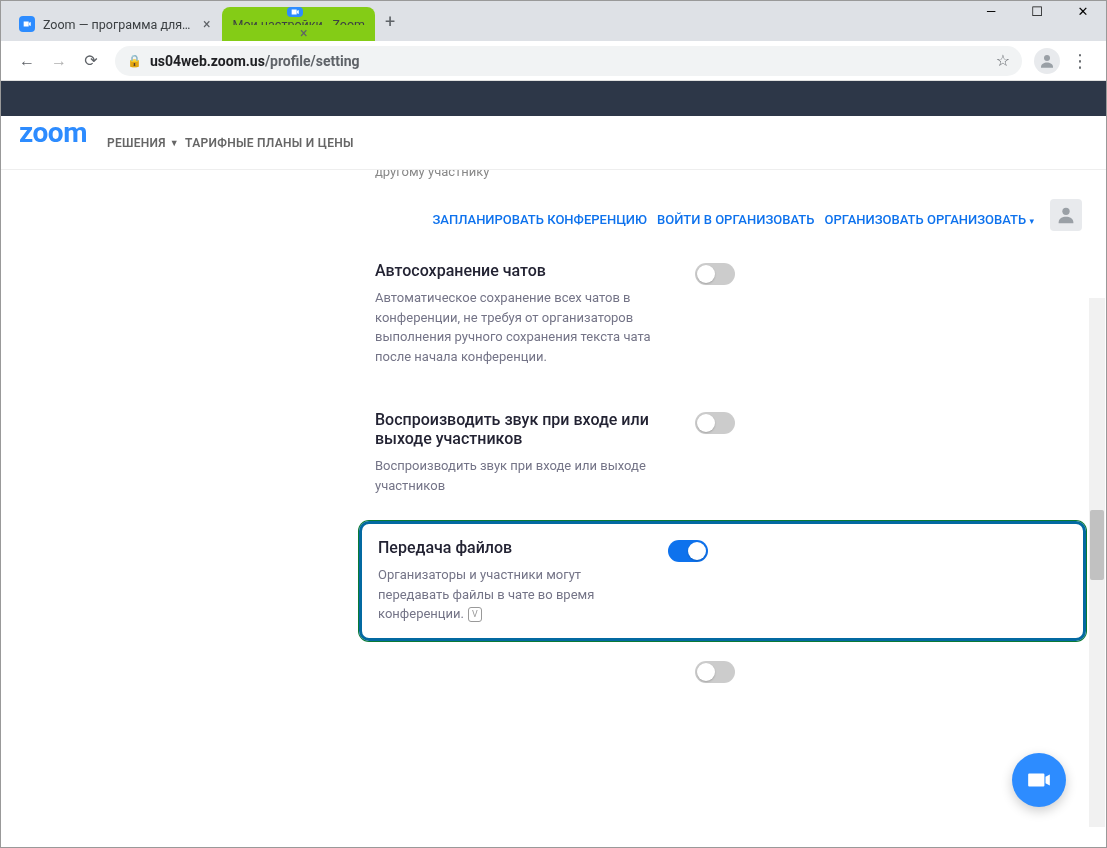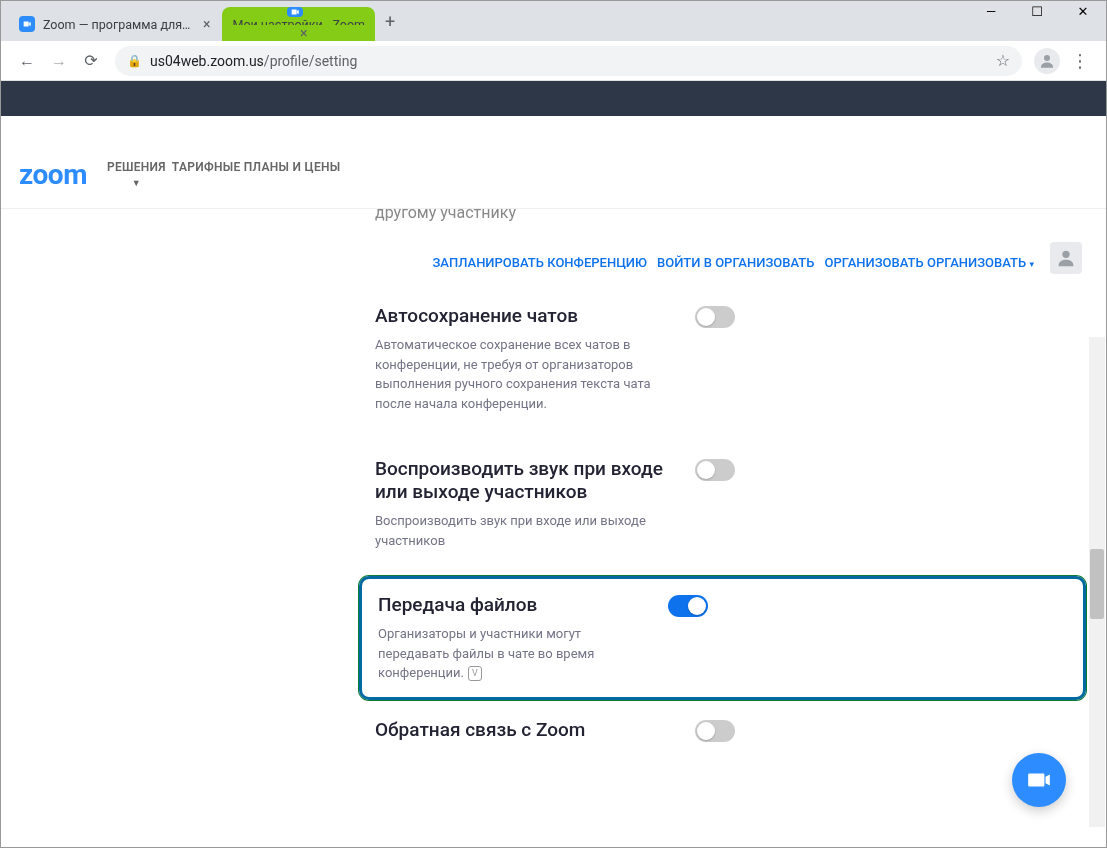--- a/index.html
+++ b/index.html
@@ -17,50 +17,50 @@
 .tab-close { margin-left: 10px; font-size: 14px; color: #5f6368; cursor: pointer; }
 .new-tab { margin-left: 8px; font-size: 18px; color: #5f6368; cursor: pointer; }
 .window-controls { position: absolute; right: 0; top: -8px; display: flex; }
 .win-ctrl { width: 46px; height: 36px; display: flex; align-items: center; justify-content: center; color: #000; font-size: 13px; }
 
 .addr-row { height: 40px; display: flex; align-items: center; background: #fff; padding: 0 10px; border-bottom: 1px solid #e0e0e0; }
 .nav-btn { width: 32px; height: 32px; display: flex; align-items: center; justify-content: center; color: #5f6368; font-size: 16px; }
 .nav-btn.disabled { color: #b0b0b0; }
 .addr-bar { flex: 1; height: 30px; background: #f1f3f4; border-radius: 15px; display: flex; align-items: center; padding: 0 12px; margin: 0 8px; }
 .lock-icon { color: #5f6368; margin-right: 8px; font-size: 12px; }
-.url { font-size: 14px; color: #5f6368; }
+.url { font-size: 14px; color: #5f6368; font-weight: bold; }
 .url .domain { color: #202124; }
 .star-icon { color: #5f6368; font-size: 16px; margin-left: auto; }
 .avatar-small { width: 26px; height: 26px; border-radius: 50%; background: #e8eaed; margin: 0 4px; display: flex; align-items: center; justify-content: center; }
 .avatar-small svg { width: 18px; height: 18px; fill: #9aa0a6; }
 .menu-dots { width: 32px; display: flex; align-items: center; justify-content: center; color: #5f6368; font-size: 18px; }
 
 
 .dark-banner { height: 35px; background: #2d3748; }
 
 
-.zoom-header { height: 69px; display: flex; align-items: center; padding: 0 18px; border-bottom: 1px solid #eee; position: relative; margin-top: 24px; }
+.zoom-header { height: 54px; display: flex; padding: 0 18px; border-bottom: 1px solid #eee; position: relative; }
 .zoom-logo { color: #2d8cff; font-weight: 700; font-size: 28px; letter-spacing: -0.5px; }
 .zoom-nav { margin-left: 20px; display: flex; gap: 6px; }
-.zoom-nav-item { font-size: 12px; font-weight: 600; color: #666; letter-spacing: 0.3px; display: flex; align-items: center; gap: 4px; flex-direction: column; }
+.zoom-nav-item { font-size: 12px; font-weight: 600; color: #666; letter-spacing: 0.3px; display: flex; align-items: center; gap: 4px; }
 .dropdown-arrow { font-size: 9px; }
 
 
 .action-links { display: flex; align-items: center; justify-content: flex-end; padding: 16px 24px 12px; gap: 10px; }
 .action-link { color: #0e72ed; font-size: 13px; font-weight: 500; margin-top: 8px; }
 .avatar-box { width: 32px; height: 32px; background: #e8eaed; border-radius: 4px; display: flex; align-items: center; justify-content: center; margin-left: 6px; }
 .avatar-box svg { width: 22px; height: 22px; fill: #9aa0a6; }
 
 
 .content { flex: 1; overflow: hidden; position: relative; }
 .settings-list { margin-left: 374px; margin-right: 60px; }
 .setting-item { padding: 18px 0 26px; }
 .setting-row { display: flex; align-items: flex-start; }
 .setting-text { flex: 1; max-width: 290px; }
-.setting-title { font-size: 19px; color: #232333; font-weight: 500; margin-bottom: 8px; }
+.setting-title { font-size: 16px; color: #232333; font-weight: 500; margin-bottom: 8px; }
 .setting-desc { font-size: 13px; color: #747487; line-height: 1.5; }
 .toggle-wrap { margin-left: 30px; margin-top: 2px; }
 
 .toggle { width: 40px; height: 22px; border-radius: 11px; position: relative; cursor: pointer; }
 .toggle.off { background: #ccc; }
 .toggle.on { background: #0e72ed; }
 .toggle-knob { width: 18px; height: 18px; border-radius: 50%; background: #fff; position: absolute; top: 2px; box-shadow: 0 1px 2px rgba(0,0,0,0.2); }
 .toggle.off .toggle-knob { left: 2px; }
 .toggle.on .toggle-knob { right: 2px; }
 
@@ -70,21 +70,21 @@
 .info-badge { display: inline-block; border: 1px solid #999; border-radius: 3px; font-size: 9px; padding: 0 3px; color: #999; margin-left: 4px; vertical-align: middle; }
 
 
 .chat-fab { position: absolute; right: 40px; bottom: 40px; width: 54px; height: 54px; border-radius: 50%; background: #2d8cff; display: flex; align-items: center; justify-content: center; box-shadow: 0 4px 12px rgba(0,0,0,0.2); }
 .chat-fab svg { width: 26px; height: 26px; fill: #fff; }
 
 
 .scroll-thumb { position: absolute; right: 2px; top: 340px; width: 14px; height: 70px; background: #c1c1c1; border-radius: 2px; }
 .scroll-track { position: absolute; right: 1px; top: 128px; width: 16px; bottom: 20px; background: #f1f1f1; }
 
-.partial-text { color: #888; font-size: 16px; margin-left: 374px; margin-top: -6px; margin-bottom: 4px; }
+.partial-text { color: #888; font-size: 13px; margin-left: 374px; margin-top: -6px; margin-bottom: 4px; }
 </style>
 </head>
 <body>
 
 <div class="window-frame">
   <div class="tabs-row">
     <div class="tab inactive">
       <span class="tab-icon">
           <svg viewBox="0 0 24 24">
             <path d="M4 6h12v12H4z M17 9l4-2v10l-4-2z"></path>
@@ -204,21 +204,20 @@
             <div class="toggle on">
                 <div class="toggle-knob"></div>
               </div>
           </div>
         </div>
       </div>
 
       <div class="setting-item">
         <div class="setting-row">
           <div class="setting-text">
-            <div class="setting-title">Обратная связь с Zoom</div>
           </div>
           <div class="toggle-wrap">
             <div class="toggle off">
                 <div class="toggle-knob"></div>
               </div>
           </div>
         </div>
       </div>
 
     </div>

